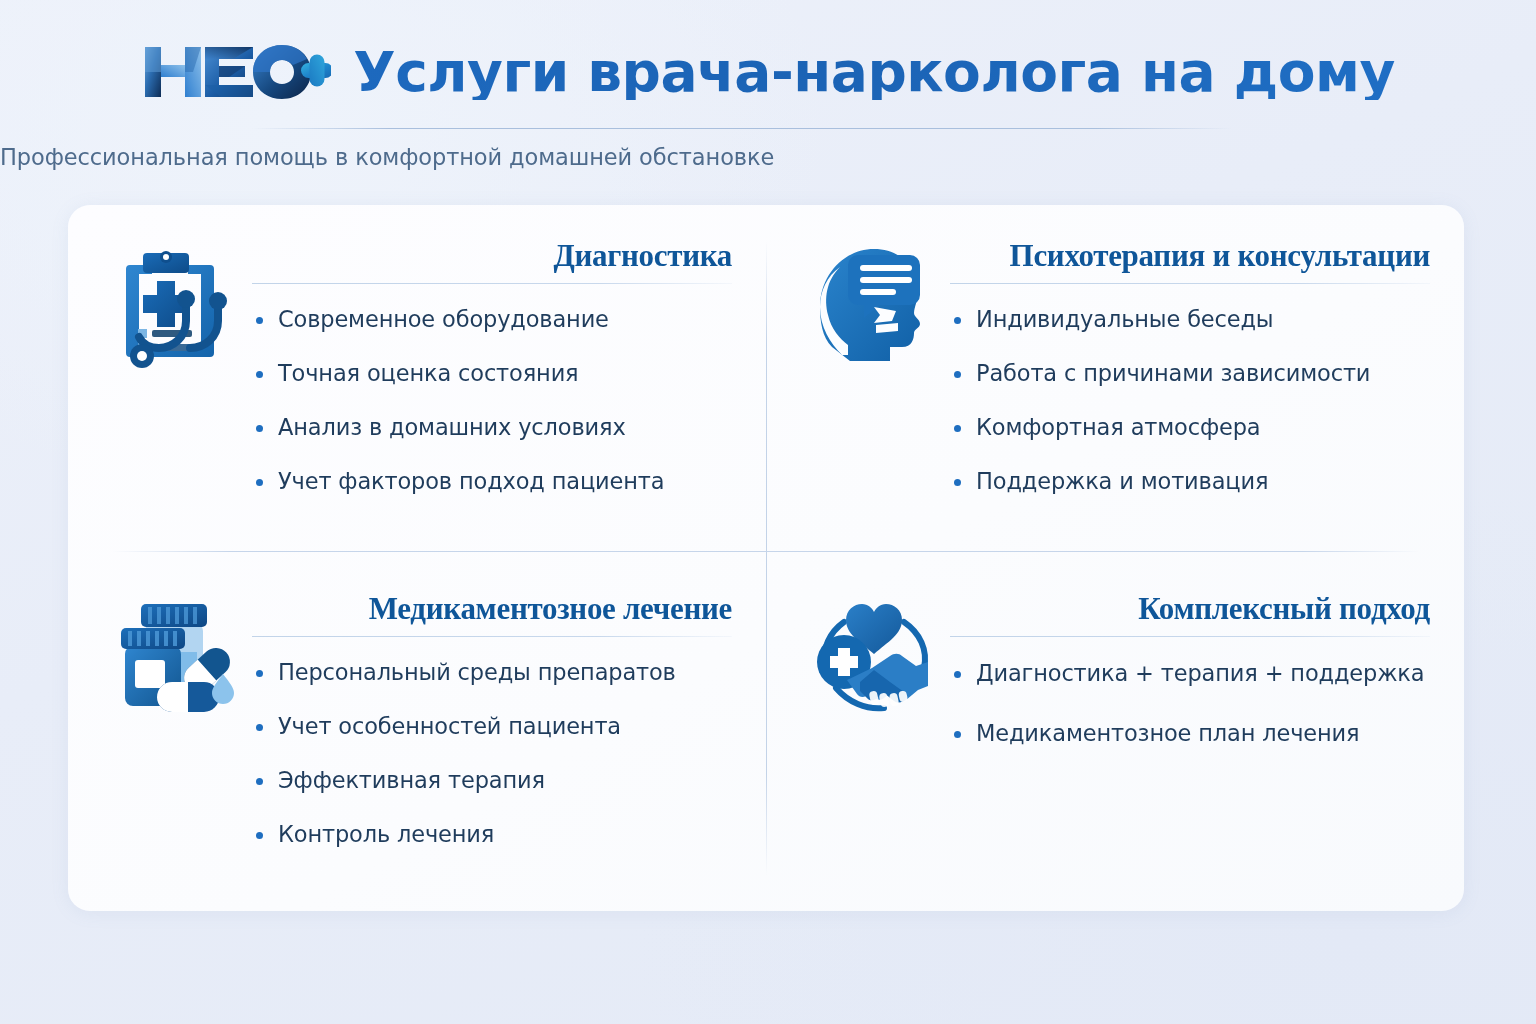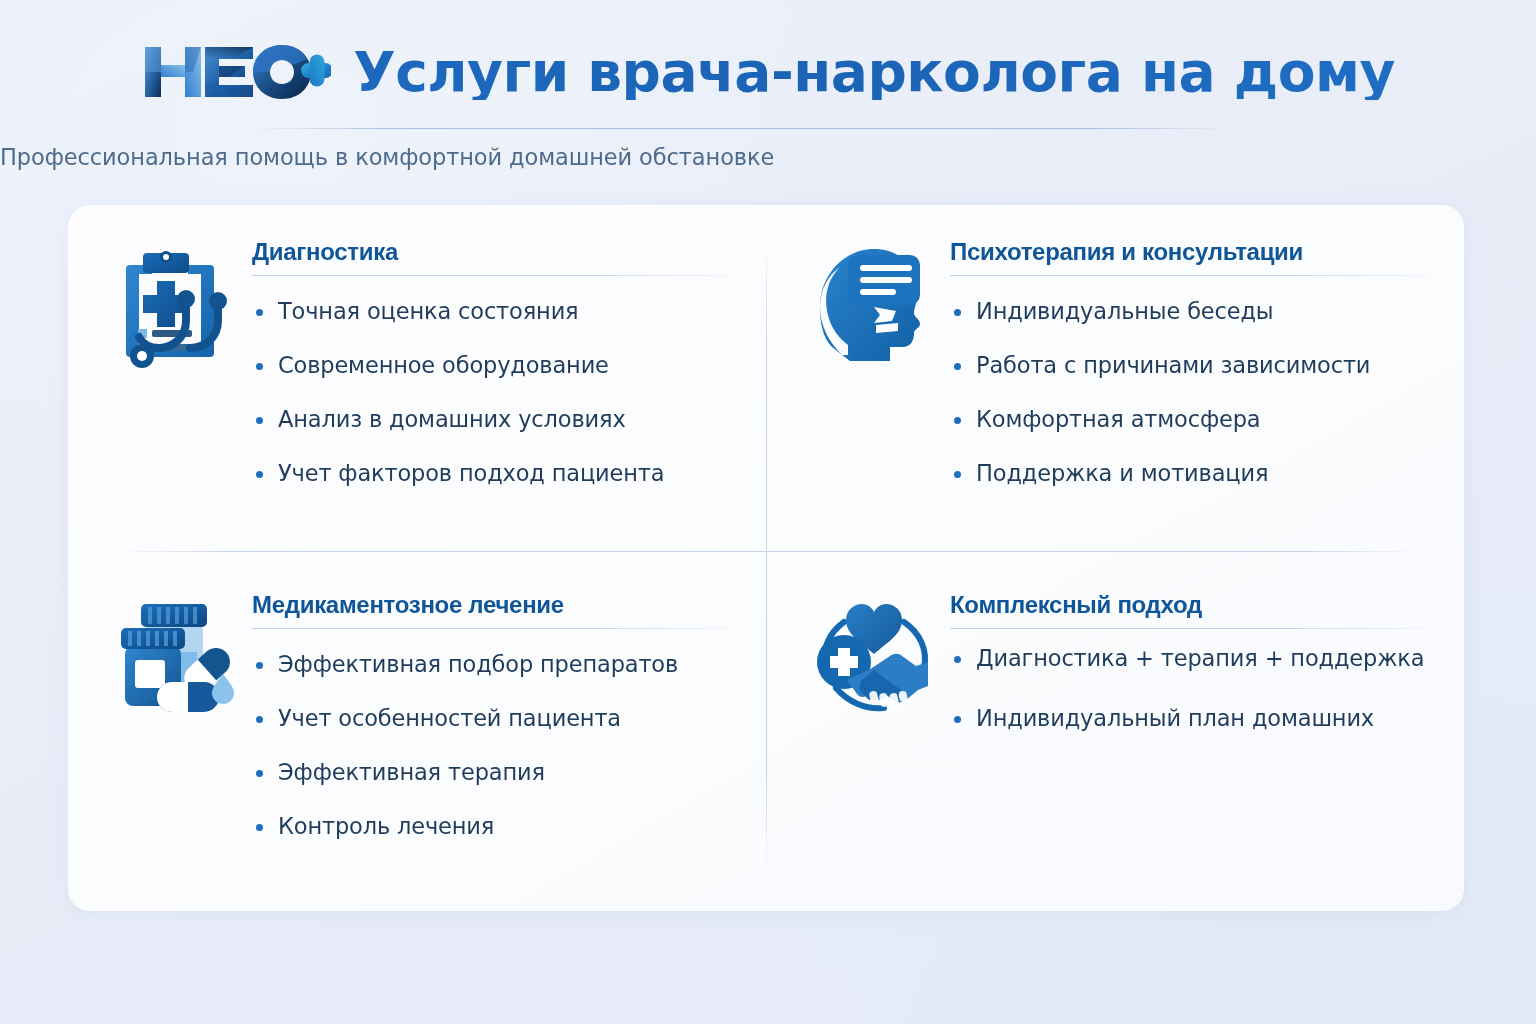--- a/index.html
+++ b/index.html
@@ -148,27 +148,28 @@
 
   .card-icon svg { display: block; }
 
   .card-body {
     flex: 1 1 auto;
     min-width: 0;
     padding-top: 8px;
   }
 
   .card-title {
-    font-family: Liberation Sans, sans-serif;
-    font-size: 24px;
+    font-family: Liberation Serif, serif;
+    font-size: 31px;
     font-weight: bold;
     color: #0f5699;
     letter-spacing: -0.3px;
     line-height: 1.12;
     white-space: nowrap;
+    text-align: right;
   }
 
   .title-rule {
     margin-top: 9px;
     width: 100%;
     height: 1px;
     background: linear-gradient(90deg, #c2d4e9 0%, #c8d8ec 72%, rgba(200,216,236,0.15) 100%);
   }
 
   .bullets {
@@ -195,21 +196,21 @@
     position: absolute;
     left: 4px;
     top: 11px;
     width: 7px;
     height: 7px;
     border-radius: 50%;
     background: #1e6ec0;
   }
 
   .card.wide-bullets .bullets li { margin-bottom: 33px; }
-  .card.wide-bullets .bullets { margin-top: 16px; }
+  .card.wide-bullets .bullets { margin-top: 23px; }
 </style>
 </head>
 <body>
 
 <div class="page">
 
   <div class="header">
 
     <div class="header-row">
 
@@ -327,22 +328,22 @@
             <circle cx="74" cy="56" r="9" fill="#12538f"></circle>
             <circle cx="106" cy="58" r="9" fill="#12538f"></circle>
             <circle cx="30" cy="113" r="12" fill="#12538f"></circle>
             <circle cx="30" cy="113" r="5" fill="#ffffff"></circle>
           </svg>
         </div>
         <div class="card-body">
           <div class="card-title">Диагностика</div>
           <div class="title-rule"></div>
           <ul class="bullets">
+            <li>Современное оборудование</li>
             <li>Точная оценка состояния</li>
-            <li>Современное оборудование</li>
             <li>Анализ в домашних условиях</li>
             <li>Учет факторов подход пациента</li>
           </ul>
         </div>
       </div>
 
       <div class="card">
         <div class="card-icon">
           <svg width="120" height="130" viewBox="0 0 120 130" aria-hidden="true">
             <defs>
@@ -430,21 +431,21 @@
               <path d="M46 101 a15 15 0 0 1 15 -15 h16 v30 h-16 a15 15 0 0 1 -15 -15 z" fill="#ffffff"></path>
             </g>
 
             <path d="M112 78 c7 9 11 14 11 19 a11 11 0 0 1 -22 0 c0 -5 4 -10 11 -19 z" fill="#8cc3ec"></path>
           </svg>
         </div>
         <div class="card-body">
           <div class="card-title">Медикаментозное лечение</div>
           <div class="title-rule"></div>
           <ul class="bullets">
-            <li>Эффективная подбор препаратов</li>
+            <li>Персональный среды препаратов</li>
             <li>Учет особенностей пациента</li>
             <li>Эффективная терапия</li>
             <li>Контроль лечения</li>
           </ul>
         </div>
       </div>
 
       <div class="card wide-bullets">
         <div class="card-icon">
           <svg width="132" height="122" viewBox="0 0 132 122" aria-hidden="true">
@@ -476,21 +477,21 @@
               <rect x="82" y="97" width="8" height="13" rx="4" transform="rotate(-12 86 103)"></rect>
               <rect x="91" y="95" width="8" height="11" rx="4" transform="rotate(-12 95 100)"></rect>
             </g>
           </svg>
         </div>
         <div class="card-body">
           <div class="card-title">Комплексный подход</div>
           <div class="title-rule"></div>
           <ul class="bullets">
             <li>Диагностика + терапия + поддержка</li>
-            <li>Индивидуальный план домашних</li>
+            <li>Медикаментозное план лечения</li>
           </ul>
         </div>
       </div>
 
     </div>
 
     <div class="divider-v"></div>
     <div class="divider-h"></div>
   </div>
 

